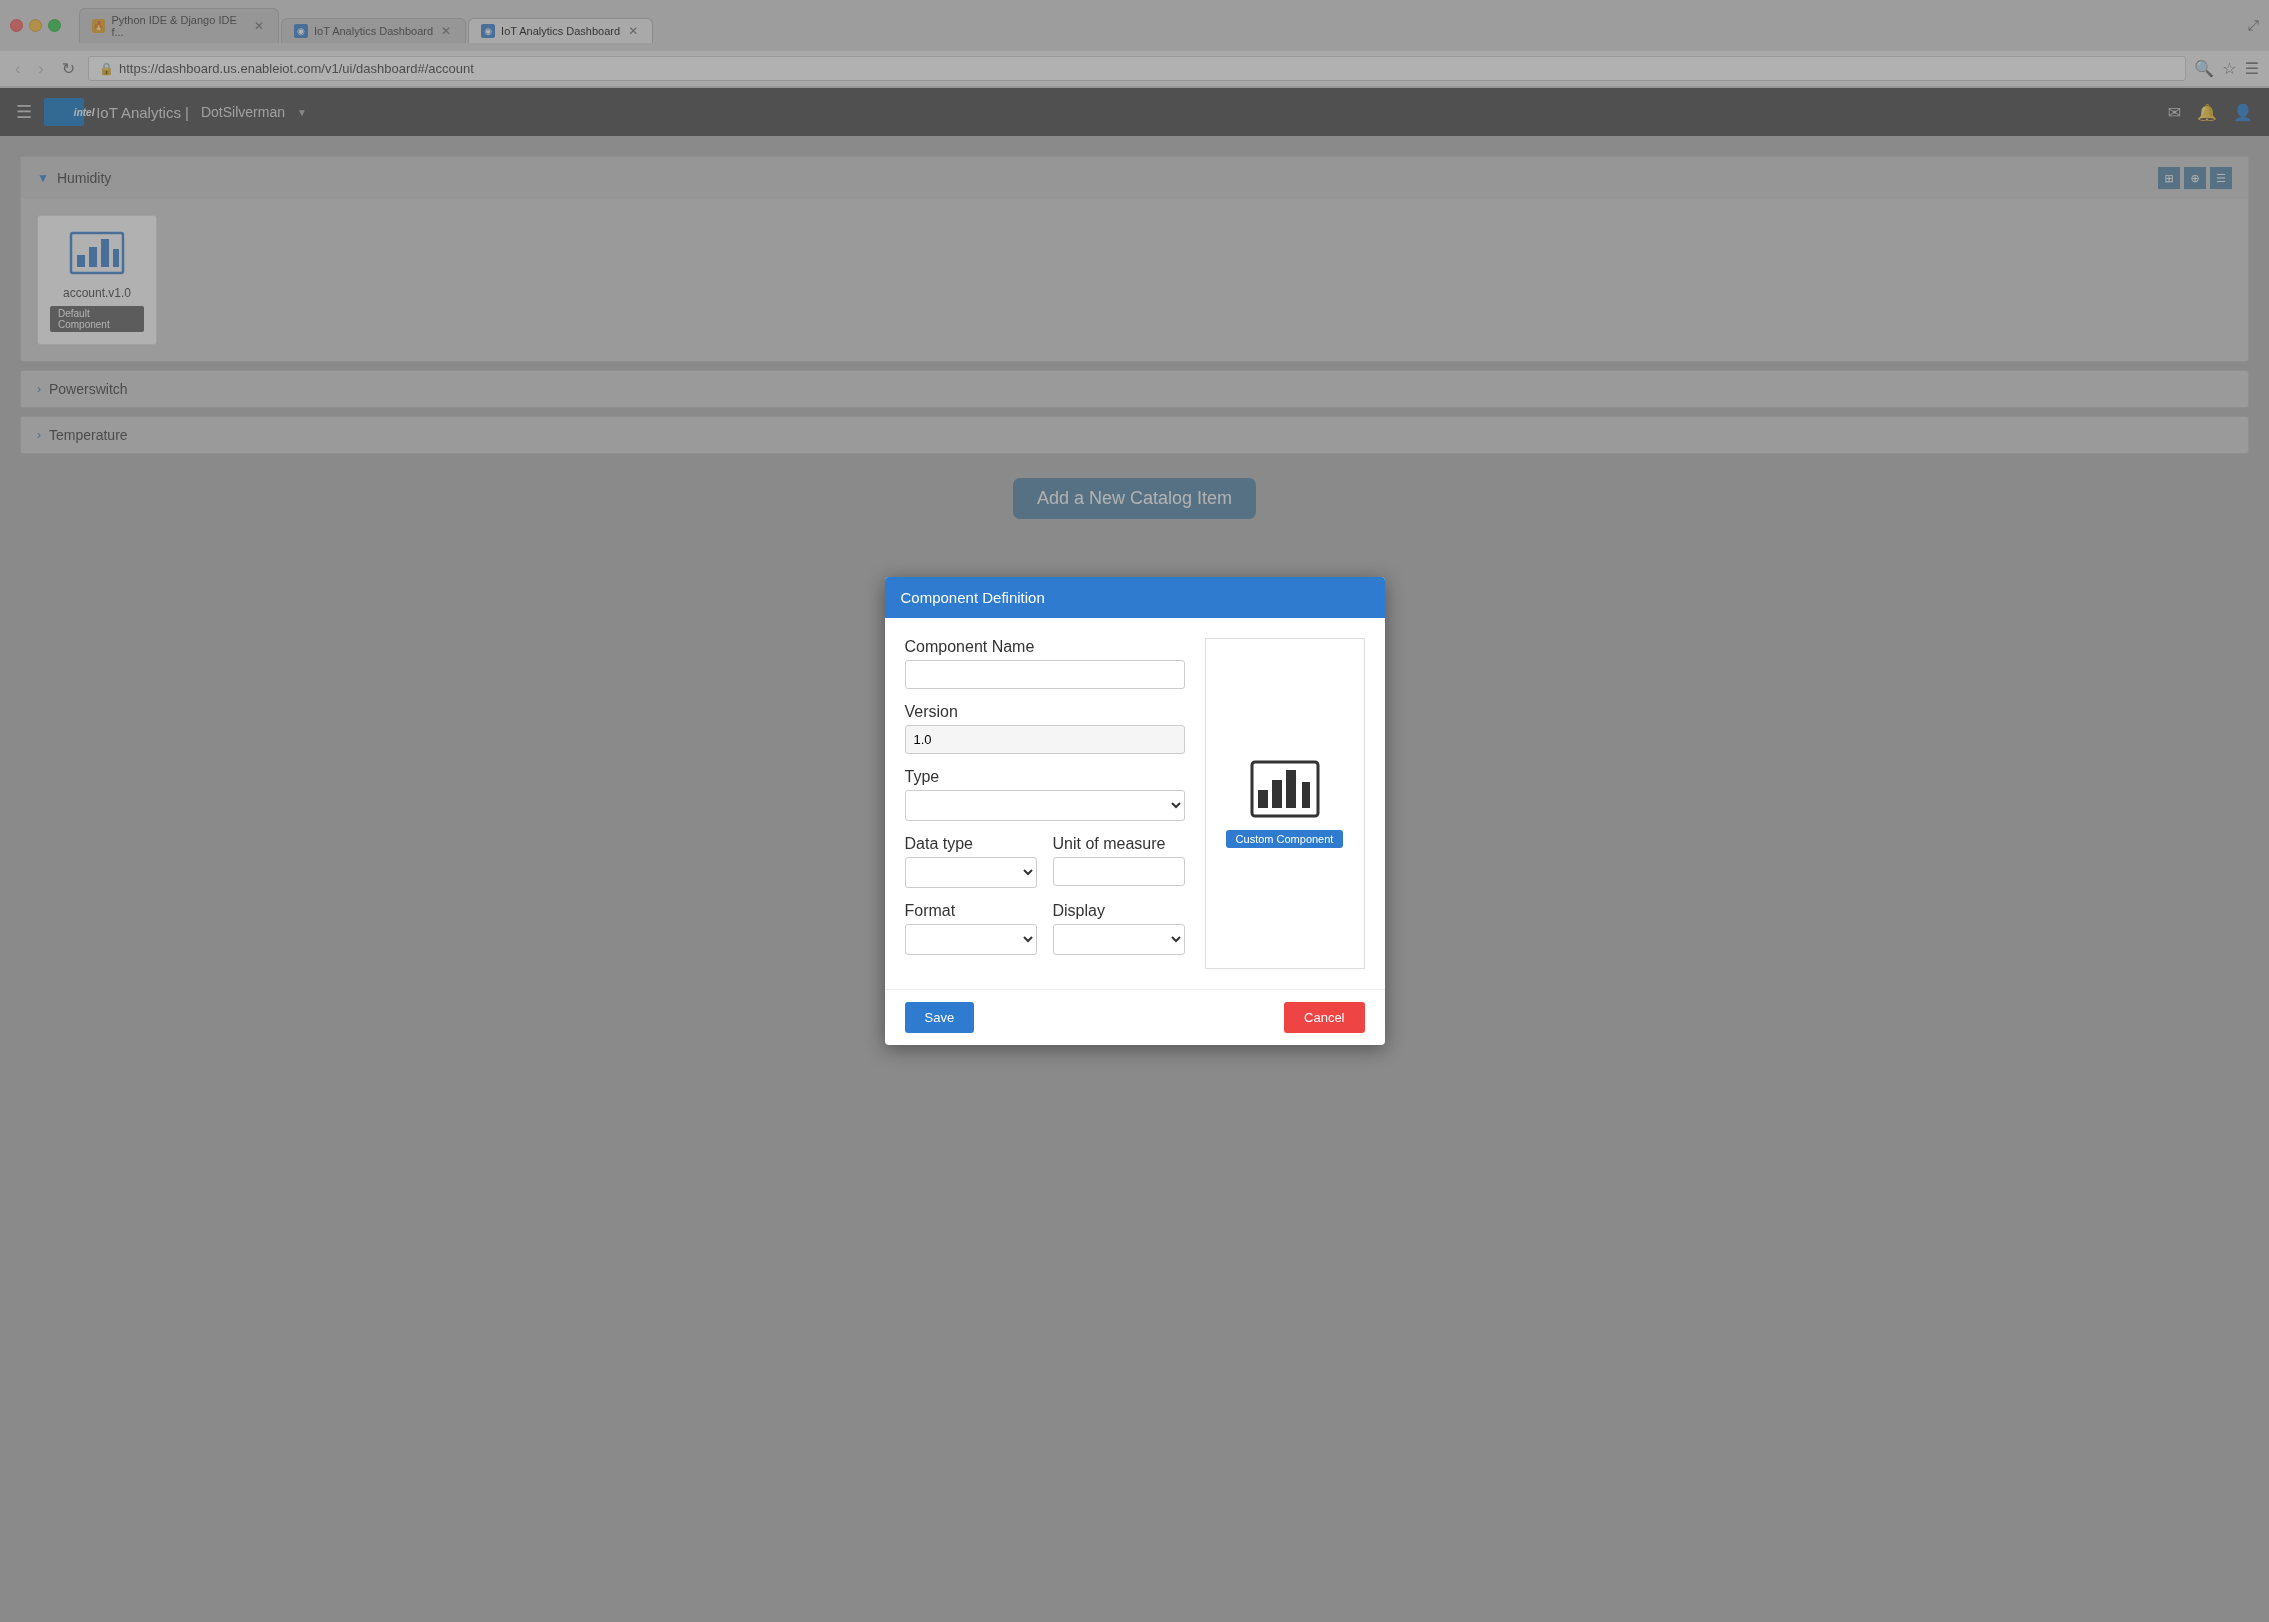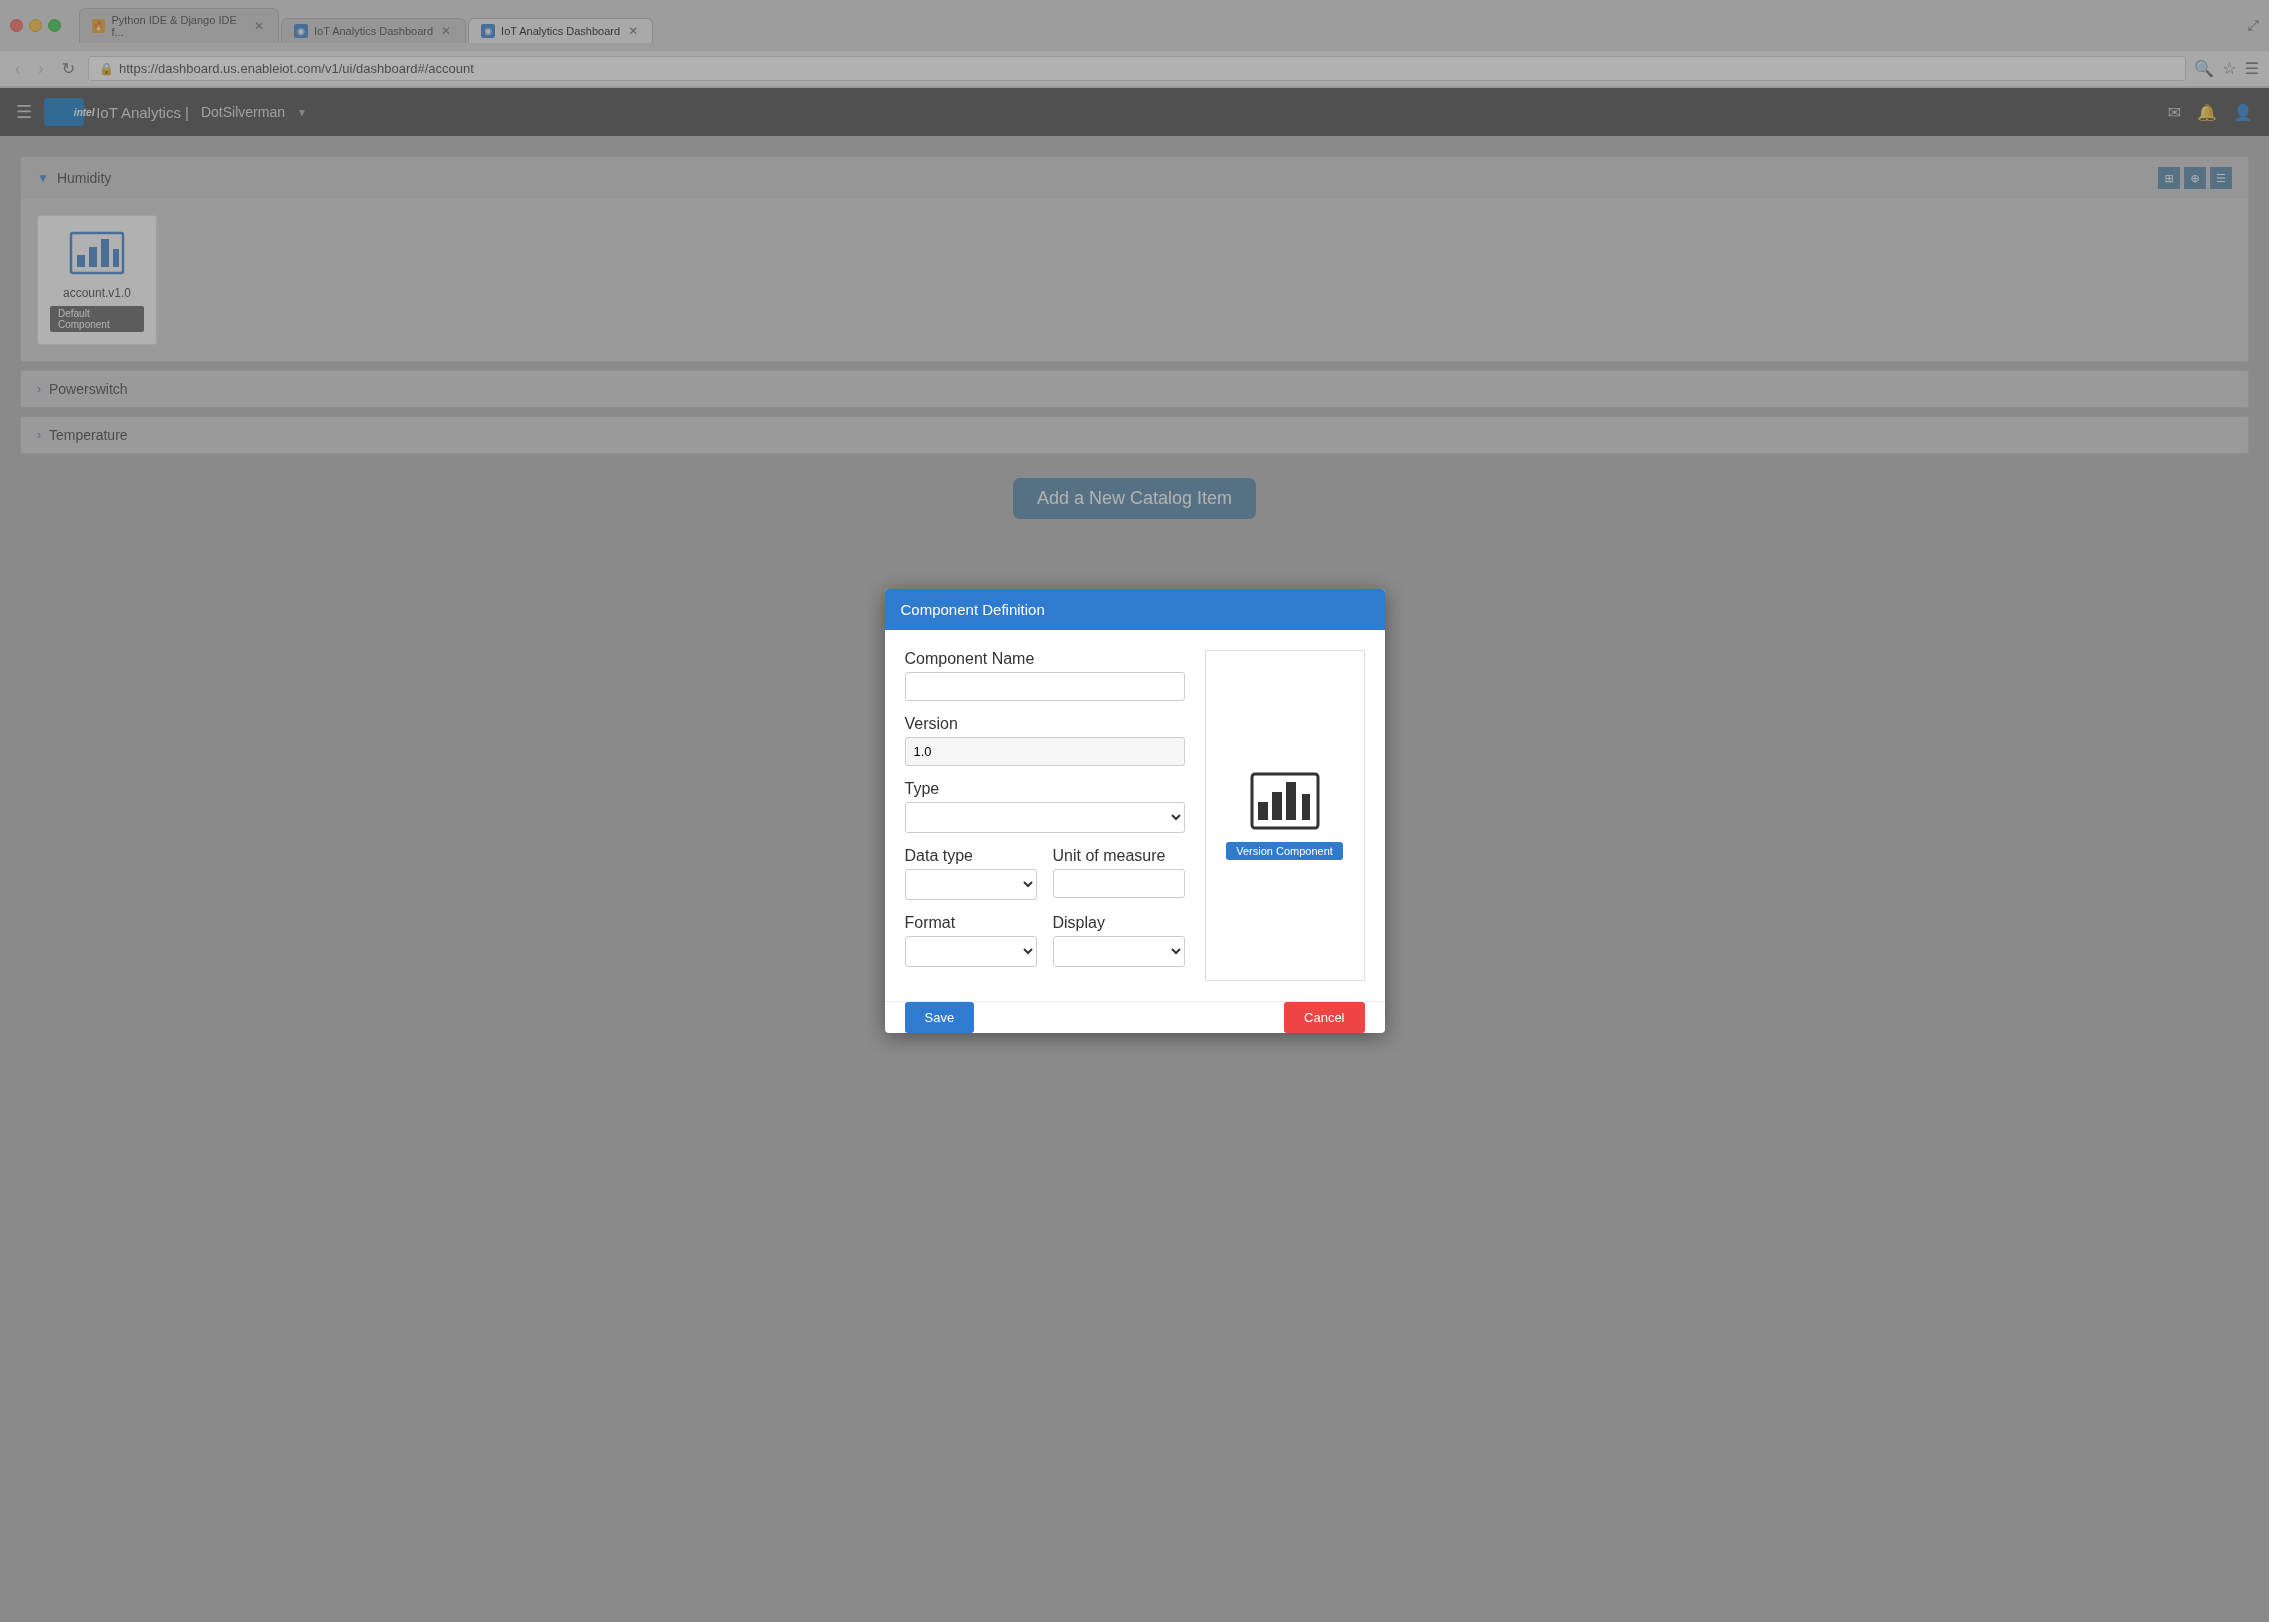--- a/index.html
+++ b/index.html
@@ -291,21 +291,21 @@
       padding: 6px 8px;
       font-size: 13px;
       color: #333;
       background: white;
       appearance: auto;
     }
     .form-row { display: flex; gap: 16px; }
     .form-row .form-group { flex: 1; }
 
     .modal-footer {
-      padding: 0 20px;
+      padding: 12px 20px;
       display: flex;
       justify-content: space-between;
       align-items: center;
       border-top: 1px solid #eee;
     }
     .btn-save {
       background: #2e7bcf;
       color: white;
       border: none;
       padding: 8px 20px;
@@ -502,21 +502,21 @@
       </div>
 
       <div class="modal-preview">
         <svg width="70" height="58" viewBox="0 0 70 58">
           <rect x="2" y="2" width="66" height="54" rx="3" fill="none" stroke="#333" stroke-width="3"></rect>
           <rect x="8" y="30" width="10" height="18" fill="#333"></rect>
           <rect x="22" y="20" width="10" height="28" fill="#333"></rect>
           <rect x="36" y="10" width="10" height="38" fill="#333"></rect>
           <rect x="52" y="22" width="8" height="26" fill="#333"></rect>
         </svg>
-        <span class="custom-component-badge">Version Component</span>
+        <span class="custom-component-badge">Custom Component</span>
       </div>
     </div>
 
     <div class="modal-footer">
       <button class="btn-save">Save</button>
       <button class="btn-cancel">Cancel</button>
     </div>
   </div>
 </div>
 

